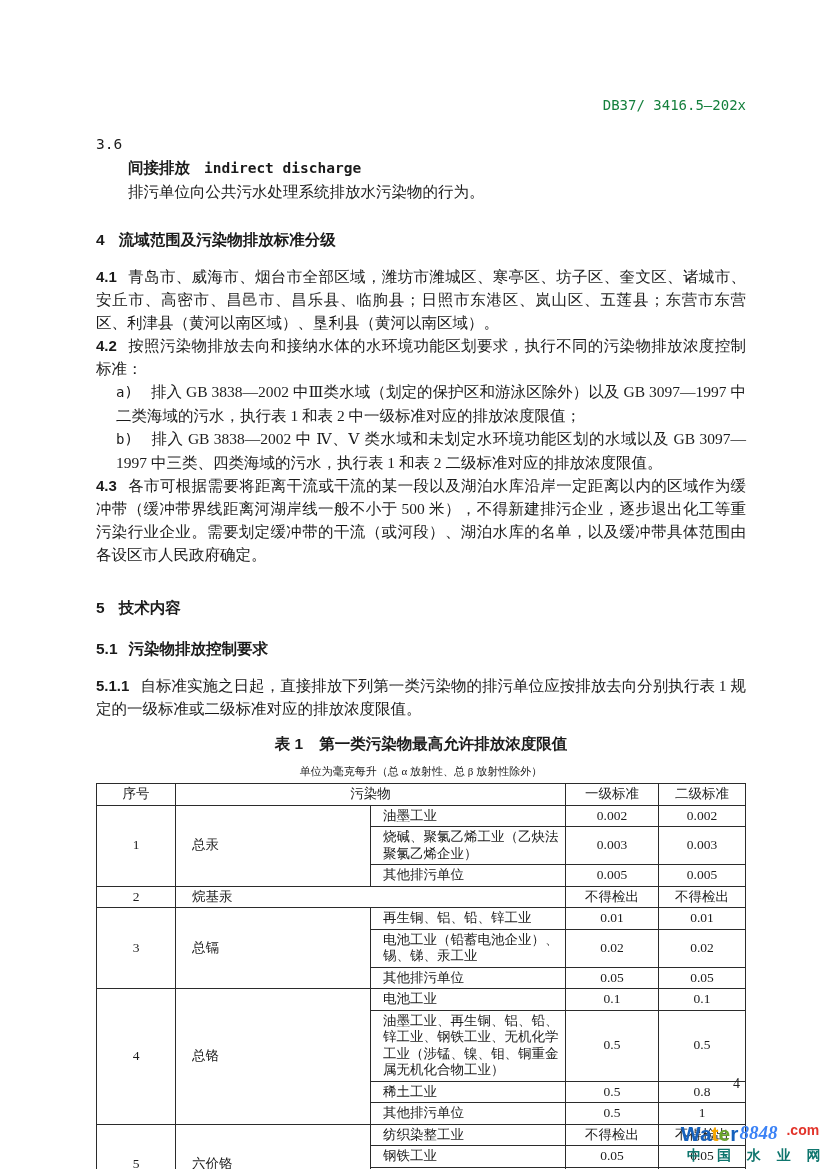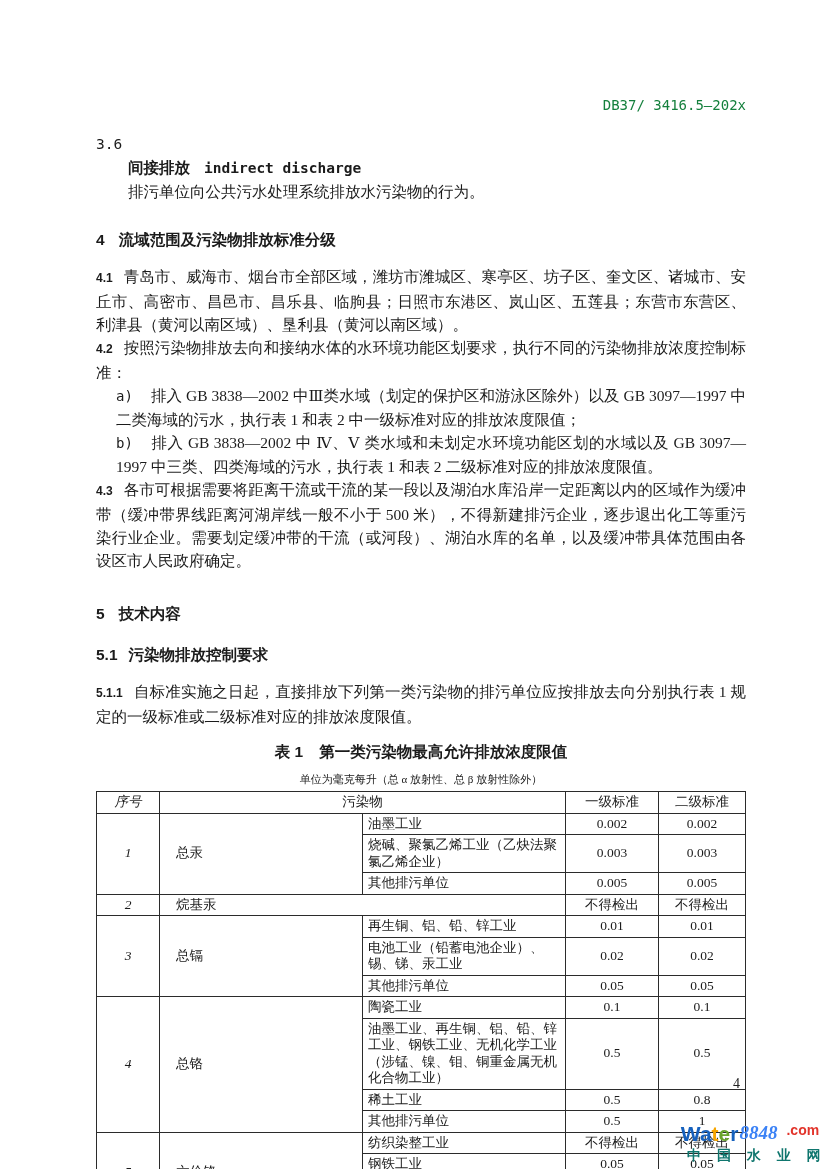--- a/index.html
+++ b/index.html
@@ -19,42 +19,42 @@
   .term-line{padding-left:32px;font-weight:bold;font-family:"Liberation Sans","DejaVu Sans",sans-serif;font-size:15.5px;}
   .term-en{font-family:"DejaVu Sans Mono",monospace;margin-left:14px;font-size:14.5px;}
   .def-line{padding-left:32px;}
   .h-section{
     margin-top:27px;font-weight:bold;font-size:15.5px;line-height:20px;
     font-family:"Liberation Sans","DejaVu Sans",sans-serif;
   }
   .h-section .snum{margin-right:14px;}
   .para{margin-top:15px;font-size:15.5px;line-height:23px;text-align:justify;}
   .para.tight{margin-top:0;}
-  .cnum-b{font-weight:bold;font-family:"Liberation Sans","DejaVu Sans",sans-serif;margin-right:11px;font-size:12px;}
+  .cnum-b{font-weight:bold;font-family:"Liberation Sans","DejaVu Sans",sans-serif;margin-right:11px;font-size:15px;}
   .list-item{
     padding-left:20px;font-size:15.5px;line-height:23px;text-align:justify;
   }
   .list-label{margin-right:18px;font-family:"DejaVu Sans Mono",monospace;font-size:14px;}
   .tbl-caption{
     margin-top:14px;text-align:center;font-weight:bold;font-size:15.5px;
     font-family:"Liberation Sans","DejaVu Sans",sans-serif;line-height:20px;
   }
   .tbl-caption .tnum{margin-right:16px;}
   .unit-note{margin-top:9px;text-align:center;font-size:11px;line-height:16px;}
   table.t1{
     margin-top:4px;border-collapse:collapse;width:650px;table-layout:fixed;
     font-size:13.5px;color:#1b1b1b;
   }
   table.t1 td,table.t1 th{
     border:1px solid #2b2b2b;padding:2px 6px;line-height:16.5px;
     font-weight:normal;vertical-align:middle;
   }
-  table.t1 .c-idx{width:46px;text-align:center;padding:2px 8px;font-style:italic;}
+  table.t1 .c-idx{width:46px;text-align:center;padding:2px 16px;}
   table.t1 .c-name{width:72px;text-align:left;padding-left:16px;}
-  table.t1 .c-ind{width:340px;text-align:left;padding-left:5px;}
+  table.t1 .c-ind{width:340px;text-align:left;padding-left:12px;}
   table.t1 .c-l1{width:80px;text-align:center;}
   table.t1 .c-l2{width:74px;text-align:center;}
   table.t1 th{text-align:center;}
   .page-num{
     position:absolute;top:1076px;right:86px;font-size:14px;color:#222;
     font-family:"Liberation Serif",serif;
   }
   .logo{
     position:absolute;right:13px;bottom:7px;width:126px;text-align:center;
     font-family:"Liberation Sans","DejaVu Sans",sans-serif;line-height:1;
@@ -177,21 +177,21 @@
     </tr>
     <tr>
       <td class="c-ind">其他排污单位</td>
       <td class="c-l1">0.05</td>
       <td class="c-l2">0.05</td>
     </tr>
 
     <tr>
       <td class="c-idx" rowspan="4">4</td>
       <td class="c-name" rowspan="4">总铬</td>
-      <td class="c-ind">陶瓷工业</td>
+      <td class="c-ind">电池工业</td>
       <td class="c-l1">0.1</td>
       <td class="c-l2">0.1</td>
     </tr>
     <tr>
       <td class="c-ind">油墨工业、再生铜、铝、铅、锌工业、钢铁工业、无机化学工业（涉锰、镍、钼、铜重金属无机化合物工业）</td>
       <td class="c-l1">0.5</td>
       <td class="c-l2">0.5</td>
     </tr>
     <tr>
       <td class="c-ind">稀土工业</td>

